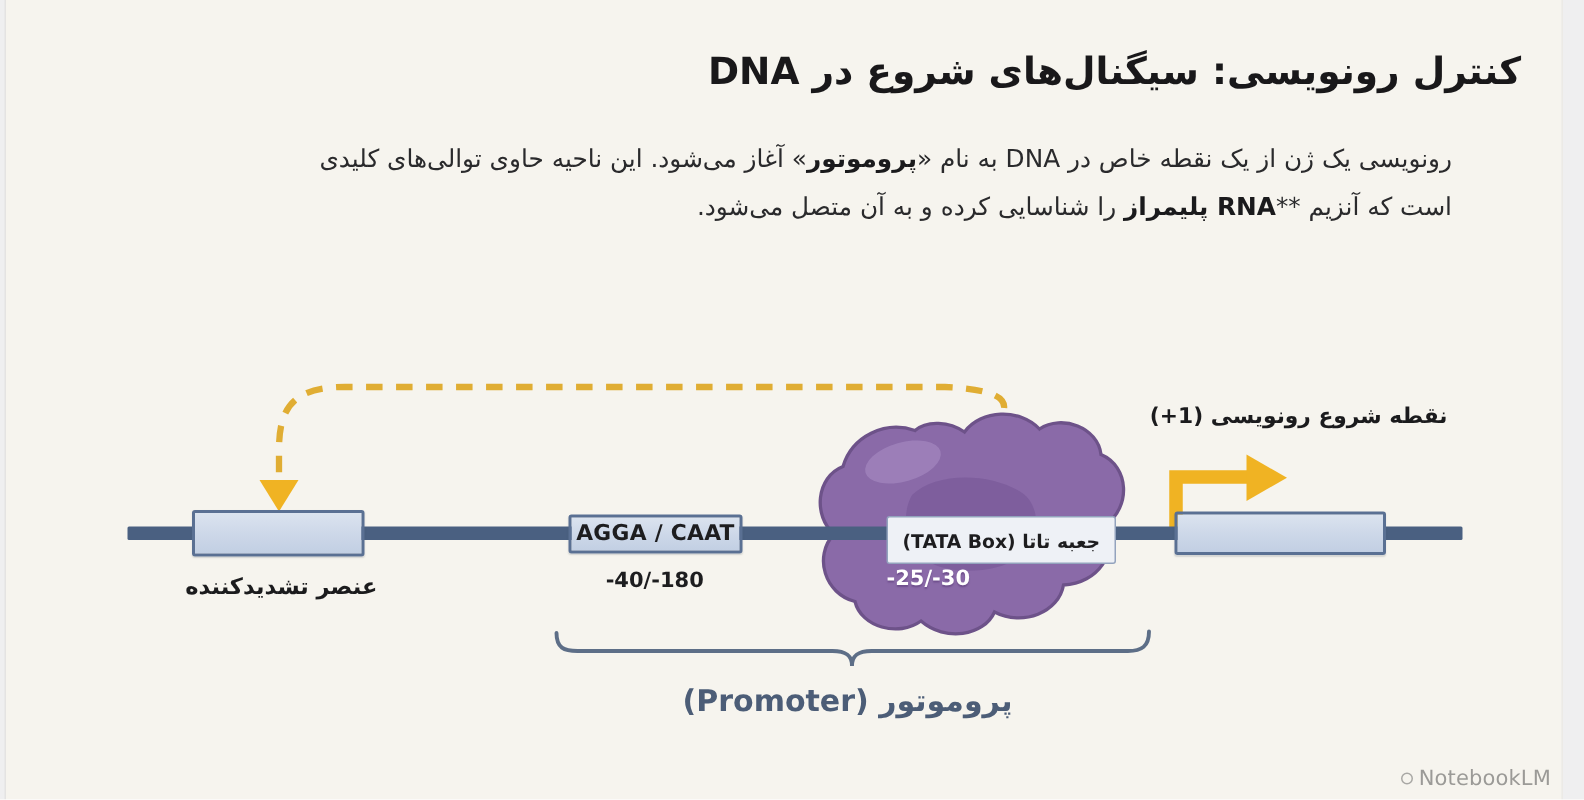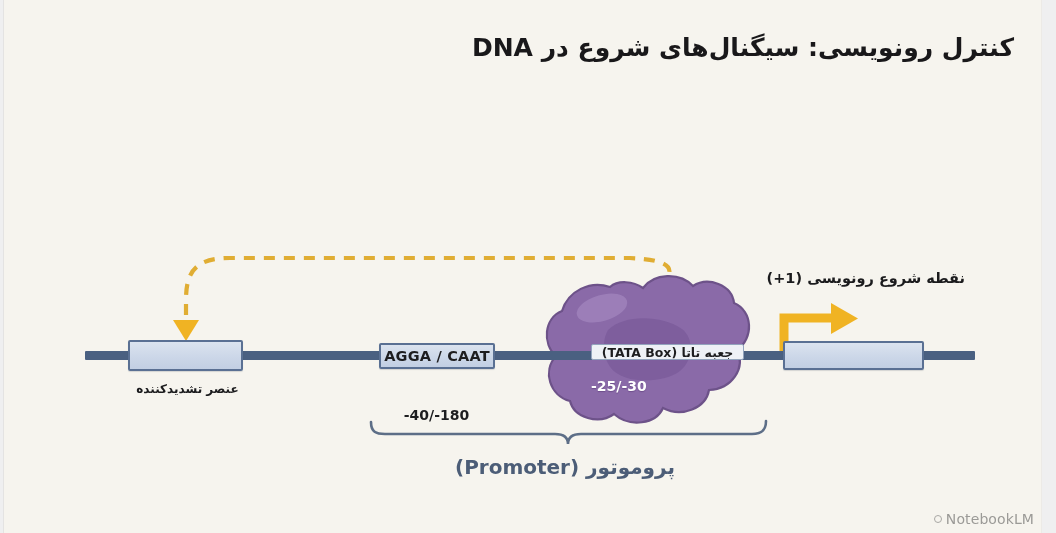--- a/index.html
+++ b/index.html
@@ -87,47 +87,46 @@
   #agga-box     { left: 389px; top: 343px; width: 116px; height: 26px; }
   #gene-box     { left: 793px; top: 341px; width: 141px; height: 29px; }
 
   .sub-num {
     position: absolute;
     text-align: center;
     font-size: 14px;
     font-weight: bold;
     color: #1d1d1f;
     direction: ltr;
-    margin-top: 28px;
   }
   #agga-num { left: 389px; top: 379px; width: 115px; }
 
   .caption {
     position: absolute;
     text-align: center;
     direction: rtl;
     color: #1b1b1d;
     font-weight: bold;
     line-height: 1.45;
   }
-  #enhancer-caption { left: 110px; top: 381px; width: 175px; font-size: 12px; }
+  #enhancer-caption { left: 110px; top: 381px; width: 175px; font-size: 15px; }
   #enhancer-caption .en { direction: ltr; display: block; }
 
   #tss-caption {
     left: 745px; top: 268px; width: 230px;
     font-size: 14.5px;
     text-align: right;
   }
 
   .tata-pill {
     position: absolute;
     left: 601px;
     top: 344px;
     width: 153px;
-    height: 16px;
+    height: 32px;
     background: #eef1f6;
     border: 1px solid #93a3bd;
     box-sizing: border-box;
     border-radius: 2px;
     display: flex;
     align-items: center;
     justify-content: center;
     font-size: 12.5px;
     font-weight: bold;
     color: #1d1d1f;
@@ -176,20 +175,21 @@
 </head>
 <body>
 
 <div id="page">
 
   <div class="edge-strip edge-left"></div>
   <div class="edge-strip edge-right"></div>
 
   <div class="title">کنترل رونویسی: سیگنال‌های شروع در DNA</div>
 
+  <div class="paragraph"><span>رونویسی یک ژن از یک نقطه خاص در DNA به نام «</span><b>پروموتور</b><span>» آغاز می‌شود. این ناحیه حاوی توالی‌های کلیدی است که آنزیم **</span><b>RNA پلیمراز</b><span> را شناسایی کرده و به آن متصل می‌شود.</span></div>
 
   <div class="diagram">
 
     <svg width="1056" height="533" style="position:absolute;left:0;top:0;">
 
       <path d="M 668,288 C 690,268 680,260 640,258 L 240,258 C 205,258 196,272 196,300 L 196,320" fill="none" stroke="#e0ad33" stroke-width="4.2" stroke-dasharray="11 9" stroke-linecap="butt"></path>
       <polygon points="183,320 209,320 196,341" fill="#f0b323"></polygon>
 
       <g>
         <path d="M 620,287

